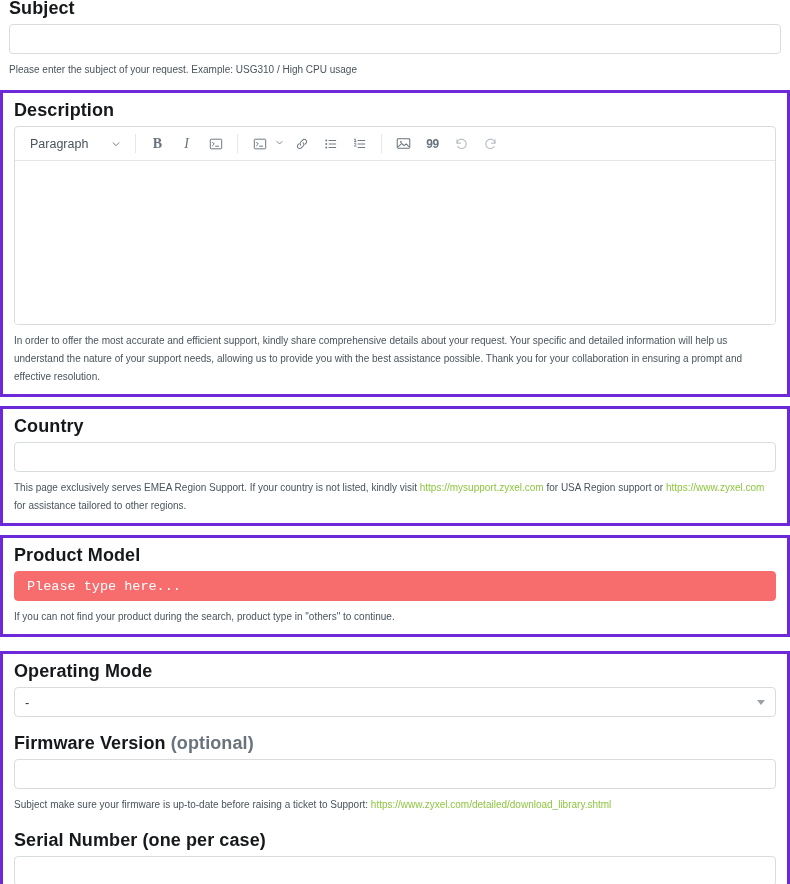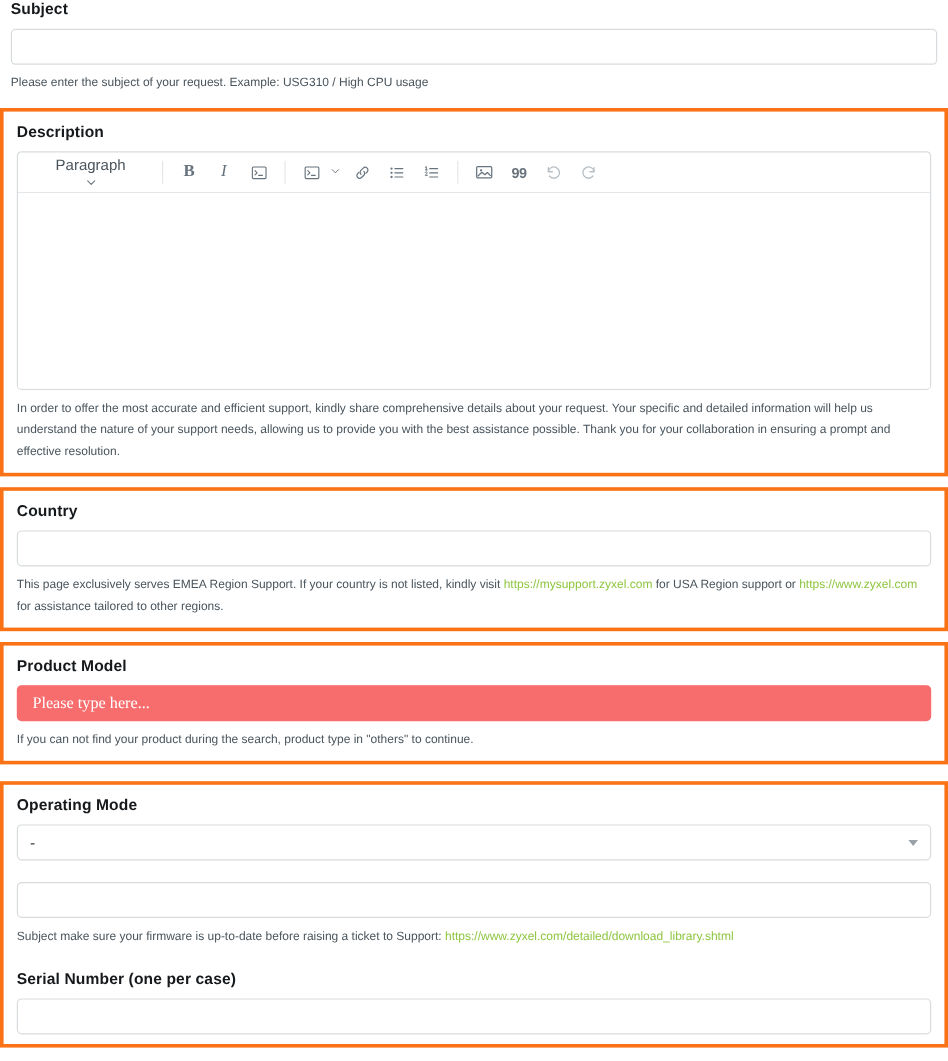--- a/index.html
+++ b/index.html
@@ -12,21 +12,21 @@
     height: 884px;
     font-family: "Liberation Sans", sans-serif;
     color: #2f3941;
     overflow: hidden;
   }
 
   .page { width: 790px; position: relative; }
 
   
   .field-label {
-    font-size: 13px;
+    font-size: 18px;
     font-weight: bold;
     color: #16191c;
     letter-spacing: 0.1px;
     line-height: 16px;
     margin: 0 0 8px 0;
   }
   .field-label .optional {
     color: #68737d;
     font-weight: bold;
   }
@@ -50,21 +50,21 @@
     margin: 7px 0 0 0;
   }
   .helper a, .link {
     color: #8dc63f;
     text-decoration: none;
     text-align: center;
   }
 
   
   .hl-box {
-    border: 3px solid #f97316;
+    border: 3px solid #6d28d9;
     background: #ffffff;
     padding: 9px 11px 8px 11px;
   }
 
   
   .sec-subject { padding: 0 9px; }
   .sec-gap-a { height: 11px; }
   .sec-gap { height: 9px; }
   .sec-gap-big { height: 14px; }
 
@@ -86,21 +86,20 @@
   .tb-select {
     display: flex;
     align-items: center;
     justify-content: space-between;
     width: 107px;
     height: 26px;
     padding: 0 7px 0 9px;
     font-size: 12.5px;
     color: #49545c;
     cursor: default;
-    flex-direction: column;
   }
   .tb-sep {
     width: 1px;
     height: 19px;
     background: #e4e7e9;
     margin: 0 7px;
   }
   .tb-btn {
     width: 25px;
     height: 25px;
@@ -153,21 +152,21 @@
   }
 
   
   .product-input {
     display: block;
     width: 100%;
     height: 30px;
     border: 1px solid #f76c6c;
     border-radius: 4px;
     background: #f76c6c;
-    font-family: Liberation Serif, serif;
+    font-family: Liberation Mono, monospace;
     font-size: 13.5px;
     color: #0f172a;
     padding: 8px 12px;
     outline: none;
   }
   .product-input::placeholder { color: #ffffff; opacity: 1; }
   .inner-gap-md { height: 18px; }
 </style>
 </head>
 <body>
@@ -299,20 +298,21 @@
   <div class="hl-box">
 
     <div class="field-label">Operating Mode</div>
     <div class="select-input">
       <span>-</span>
       <span class="select-caret"></span>
     </div>
 
     <div class="inner-gap-md"></div>
 
+    <div class="field-label"><span>Firmware Version </span><span class="optional">(optional)</span></div>
     <input class="text-input" type="text" style="">
     <p class="helper"><span>Subject make sure your firmware is up-to-date before raising a ticket to Support: </span><a class="link">https://www.zyxel.com/detailed/download_library.shtml</a></p>
 
     <div class="inner-gap-md"></div>
 
     <div class="field-label">Serial Number (one per case)</div>
     <input class="text-input" type="text" style="">
 
   </div>
 

